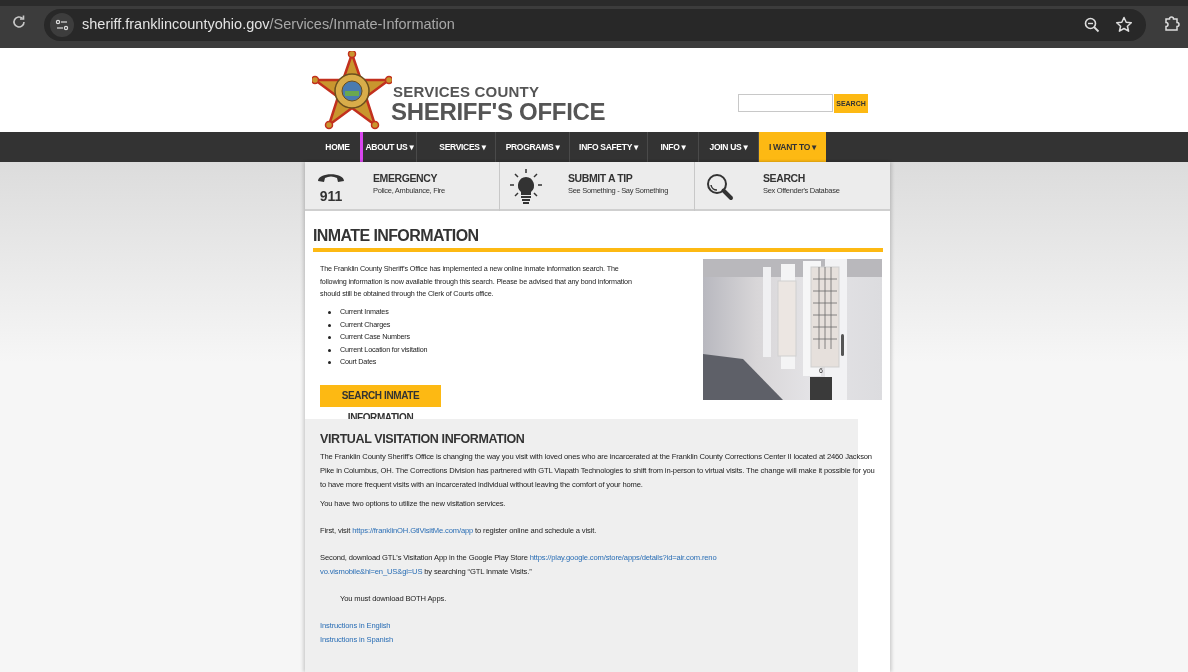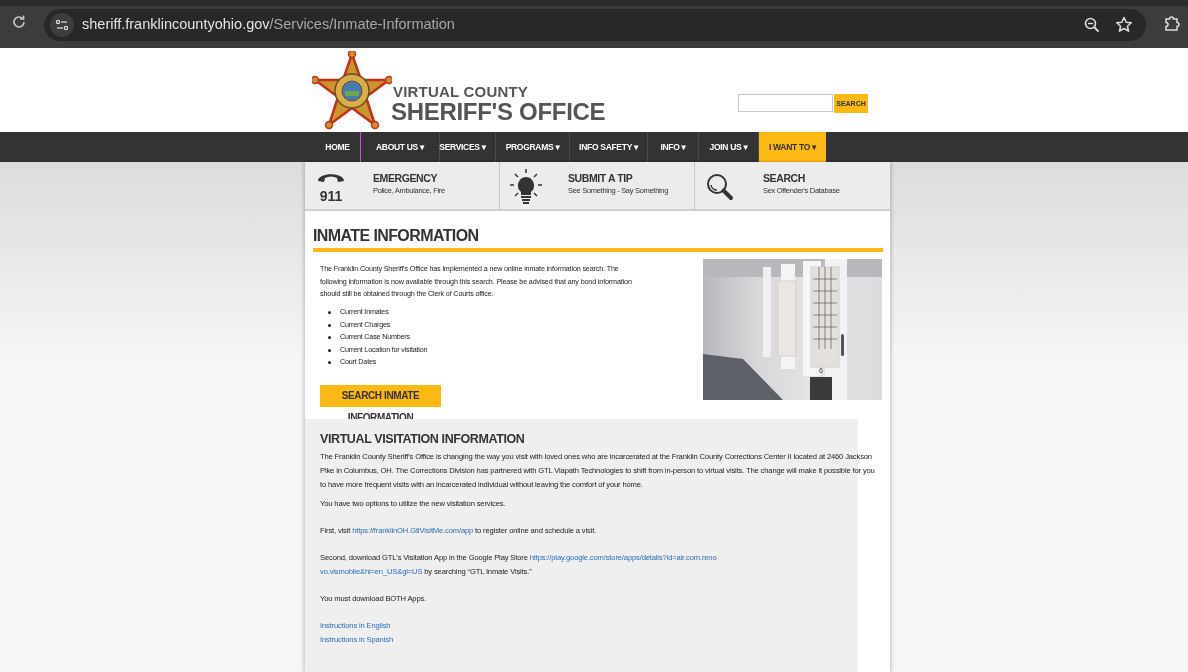--- a/index.html
+++ b/index.html
@@ -110,29 +110,29 @@
       <circle cx="40" cy="3" r="3.5" fill="#c9962e" stroke="#c2301e" stroke-width="1.5"></circle>
       <circle cx="77" cy="29" r="3.5" fill="#c9962e" stroke="#c2301e" stroke-width="1.5"></circle>
       <circle cx="3" cy="29" r="3.5" fill="#c9962e" stroke="#c2301e" stroke-width="1.5"></circle>
       <circle cx="63" cy="74" r="3.5" fill="#c9962e" stroke="#c2301e" stroke-width="1.5"></circle>
       <circle cx="17" cy="74" r="3.5" fill="#c9962e" stroke="#c2301e" stroke-width="1.5"></circle>
       <circle cx="40" cy="40" r="17" fill="#d9ad4a" stroke="#6b4f1e" stroke-width="1.5"></circle>
       <circle cx="40" cy="40" r="10" fill="#4a7bb0" stroke="#6b4f1e" stroke-width="1"></circle>
       <rect x="33" y="40" width="14" height="5" fill="#6aa84f"></rect>
     </svg>
   </div>
-  <div class="brand-1">VIRTUAL COUNTY</div>
+  <div class="brand-1">SERVICES COUNTY</div>
   <div class="brand-2">SHERIFF'S OFFICE</div>
 
   <input class="hdr-search" type="text" placeholder="" style="">
   <div class="hdr-search-btn">SEARCH</div>
 
   <div class="nav">
     <div class="nav-item" style="left:315px;width:45px;border-right:none;">HOME</div>
-    <div class="nav-item" style="left:360px;width:80px;border-left:1px solid #d946ef;">ABOUT US ▾</div>
+    <div class="nav-item" style="left:360px;width:57px;border-left:3px solid #d946ef;">ABOUT US ▾</div>
     <div class="nav-item" style="left:430px;width:66px;">SERVICES ▾</div>
     <div class="nav-item" style="left:496px;width:74px;">PROGRAMS ▾</div>
     <div class="nav-item" style="left:570px;width:78px;">INFO SAFETY ▾</div>
     <div class="nav-item" style="left:648px;width:51px;">INFO ▾</div>
     <div class="nav-item" style="left:699px;width:60px;">JOIN US ▾</div>
     <div class="nav-item active" style="left:759px;width:67px;border-right:none;">I WANT TO ▾</div>
   </div>
 
   <div class="container">
     <div class="tiles">
@@ -216,18 +216,18 @@
         <rect x="75" y="22" width="18" height="75" fill="#ece6e2" stroke="#d0d0d0"></rect>
       </svg>
     </div>
 
     <div class="vv">
       <div class="h2">VIRTUAL VISITATION INFORMATION</div>
       <div class="p" style="top:31px;">The Franklin County Sheriff's Office is changing the way you visit with loved ones who are incarcerated at the Franklin County Corrections Center II located at 2460 Jackson Pike in Columbus, OH.  The Corrections Division has partnered with GTL Viapath Technologies to shift from in-person to virtual visits.  The change will make it possible for you to have more frequent visits with an incarcerated individual without leaving the comfort of your home.</div>
       <div class="p" style="top:78px;">You have two options to utilize the new visitation services.</div>
       <div class="p" style="top:105px;"><span>First, visit </span><span class="link">https://franklinOH.GtlVisitMe.com/app</span><span> to register online and schedule a visit.</span></div>
       <div class="p" style="top:132px;width:400px;"><span>Second, download GTL's Visitation App in the Google Play Store </span><span class="link" style="word-break:break-all;">https://play.google.com/store/apps/details?id=air.com.renovo.vismobile&amp;hl=en_US&amp;gl=US</span><span> by searching “GTL Inmate Visits.”</span></div>
-      <div class="p" style="top:173px;">You must download BOTH Apps.</div>
+      <div class="p" style="top:173px;margin-left:20px;">You must download BOTH Apps.</div>
       <div class="p link" style="top:200px;">Instructions in English</div>
       <div class="p link" style="top:214px;">Instructions in Spanish</div>
     </div>
   </div>
 </div>
 
 </body></html>

